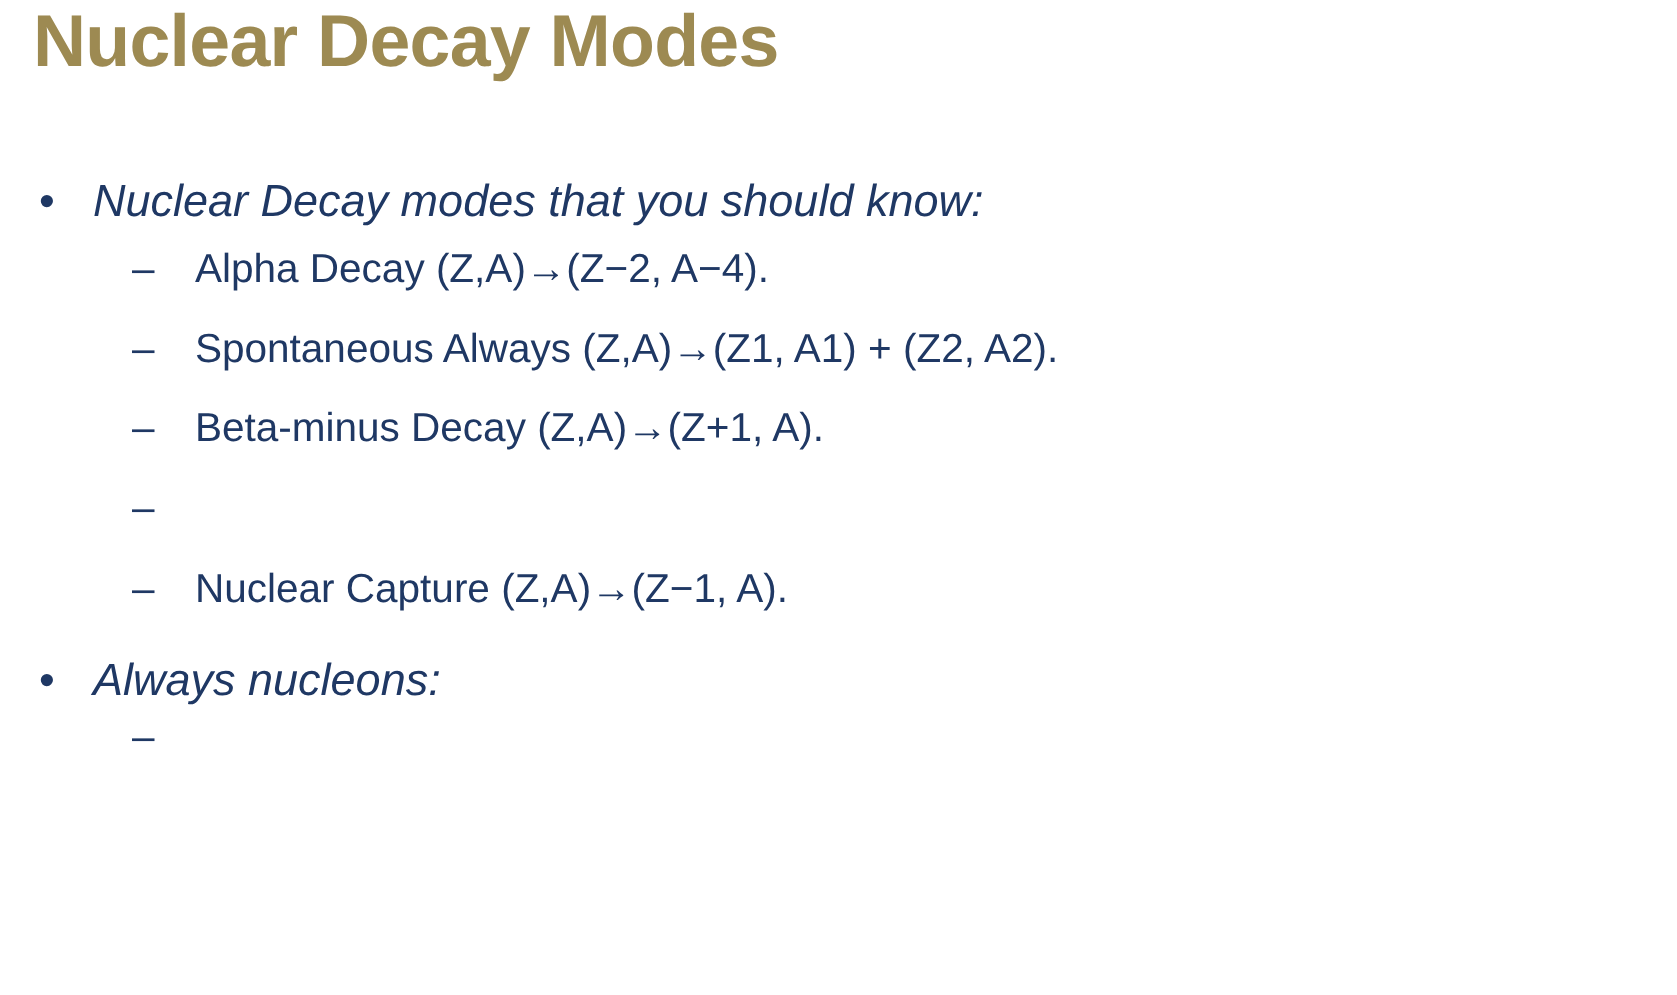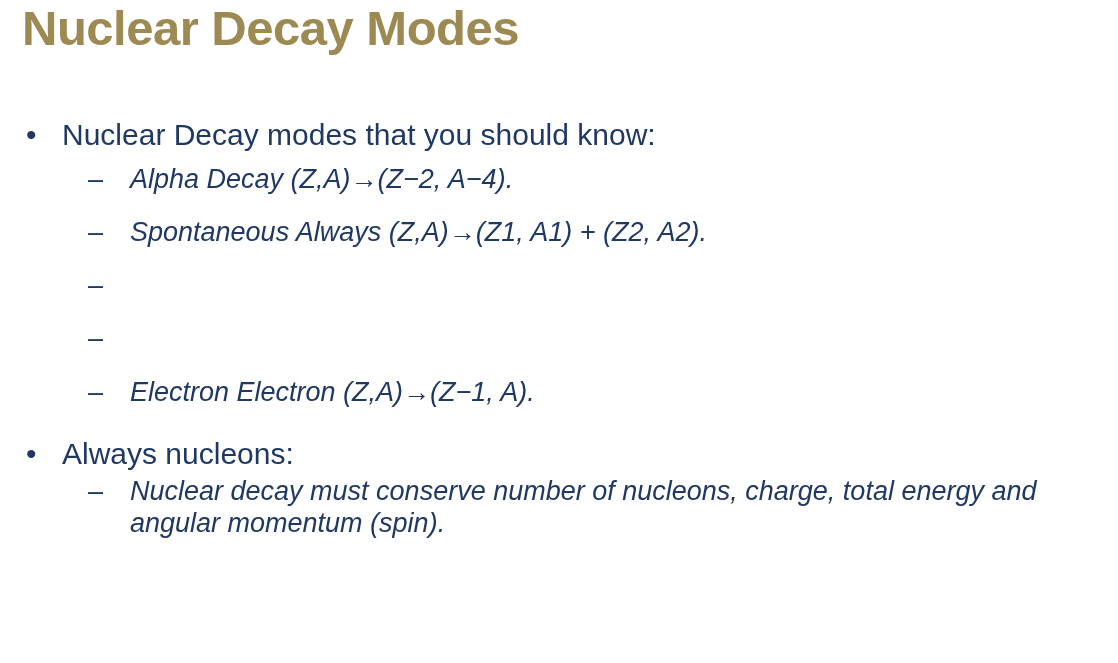--- a/index.html
+++ b/index.html
@@ -51,20 +51,21 @@
   .l1 .bullet {
     width: 36px;
     flex: 0 0 36px;
     font-size: 30px;
     line-height: 1.12;
     color: #1f3864;
     text-align: left;
   }
   .l1 .txt {
     flex: 1 1 auto;
+    font-style: italic;
   }
   .l2 {
     position: relative;
     display: flex;
     align-items: flex-start;
     color: #1f3864;
     font-size: 27px;
     line-height: 1.12;
     margin: 0 0 23px 0;
     padding-left: 88px;
@@ -72,21 +73,20 @@
   .l2 .dash {
     width: 42px;
     flex: 0 0 42px;
     font-size: 27px;
     line-height: 1.12;
     color: #1f3864;
   }
   .l2 .txt {
     flex: 1 1 auto;
     max-width: 985px;
-    font-style: italic;
   }
   .gap-top-1 {
     margin-top: 30px;
   }
   .tight {
     margin-bottom: 6px;
   }
   .last-wrap {
     line-height: 1.18;
   }
@@ -110,35 +110,35 @@
       <span class="txt">Alpha Decay (Z,A)→(Z−2, A−4).</span>
     </div>
 
     <div class="l2">
       <span class="dash">–</span>
       <span class="txt">Spontaneous Always (Z,A)→(Z1, A1) + (Z2, A2).</span>
     </div>
 
     <div class="l2">
       <span class="dash">–</span>
+      <span class="txt">Beta-minus Decay (Z,A)→(Z+1, A).</span>
     </div>
 
     <div class="l2">
       <span class="dash">–</span>
     </div>
 
     <div class="l2">
       <span class="dash">–</span>
-      <span class="txt">Electron Electron (Z,A)→(Z−1, A).</span>
+      <span class="txt">Nuclear Capture (Z,A)→(Z−1, A).</span>
     </div>
 
     <div class="l1 gap-top-1 tight">
       <span class="bullet">•</span>
       <span class="txt">Always nucleons:</span>
     </div>
 
     <div class="l2 last-wrap">
       <span class="dash">–</span>
-      <span class="txt">Nuclear decay must conserve number of nucleons, charge, total energy and angular momentum (spin).</span>
     </div>
 
   </div>
 </div>
 
 </body></html>

